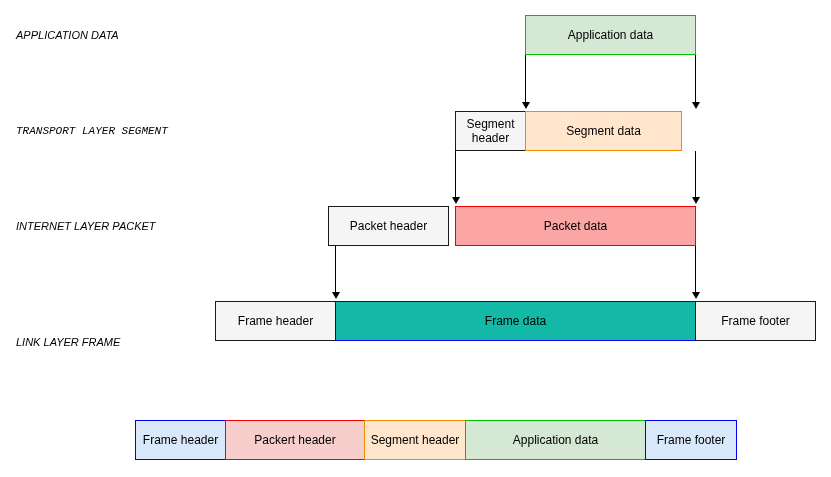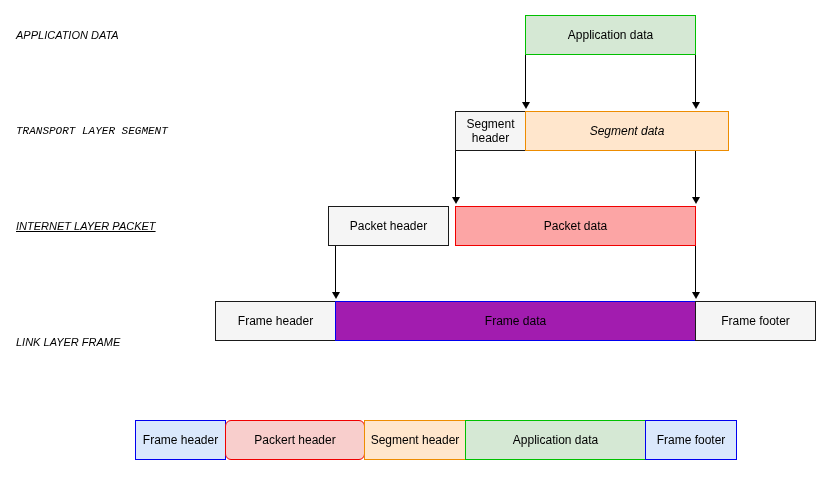--- a/index.html
+++ b/index.html
@@ -49,43 +49,43 @@
     border-left: 4px solid transparent;
     border-right: 4px solid transparent;
     border-top: 7px solid #000000;
   }
   
   .r1 { top: 15px; }  .r2 { top: 111px; } .r3 { top: 206px; } .r4 { top: 301px; } .r5 { top: 420px; }
   
   .b-appdata   { left: 525px; width: 171px; }
   
   .b-seghdr    { left: 455px; width: 71px; }
-  .b-segdata   { left: 525px; width: 204px; font-style: italic; }
+  .b-segdata   { left: 525px; width: 157px; }
   
   .b-pkthdr    { left: 328px; width: 121px; }
   .b-pktdata   { left: 455px; width: 241px; }
   
   .b-frmhdr    { left: 215px; width: 121px; }
   .b-frmdata   { left: 335px; width: 361px; }
   .b-frmftr    { left: 695px; width: 121px; }
   
   .b-asm0 { left: 135px; width: 91px; }
-  .b-asm1 { left: 225px; width: 140px; border-radius: 6px; }
+  .b-asm1 { left: 225px; width: 140px; }
   .b-asm2 { left: 364px; width: 102px; }
   .b-asm3 { left: 465px; width: 181px; }
   .b-asm4 { left: 645px; width: 92px; }
   
   .a1 { left: 525px; top: 55px;  height: 47px; }
   .a2 { left: 695px; top: 55px;  height: 47px; }
   .a3 { left: 455px; top: 151px; height: 46px; }
   .a4 { left: 695px; top: 151px; height: 46px; }
   .a5 { left: 335px; top: 246px; height: 46px; }
   .a6 { left: 695px; top: 246px; height: 46px; }
   
-  .l1 { top: 28px; } .l2 { top: 124px; font-family: Liberation Mono, monospace; } .l3 { top: 219px; text-decoration: underline; } .l4 { top: 335px; }
+  .l1 { top: 28px; } .l2 { top: 124px; font-family: Liberation Mono, monospace; } .l3 { top: 219px; } .l4 { top: 335px; }
 </style>
 </head>
 <body>
 
 <div class="canvas">
 
   <div class="row-label l1">APPLICATION DATA</div>
   <div class="row-label l2">TRANSPORT LAYER SEGMENT</div>
   <div class="row-label l3">INTERNET LAYER PACKET</div>
   <div class="row-label l4">LINK LAYER FRAME</div>
@@ -101,21 +101,21 @@
   <div class="arrow a3"></div>
   <div class="arrow a4"></div>
 
   <div class="box r3 b-pkthdr" style="background-color: rgb(245, 245, 245); border-color: rgb(26, 26, 26);">Packet header</div>
   <div class="box r3 b-pktdata" style="background-color: #fca5a5; border-color: rgb(240, 0, 0);">Packet data</div>
 
   <div class="arrow a5"></div>
   <div class="arrow a6"></div>
 
   <div class="box r4 b-frmhdr" style="background-color: rgb(245, 245, 245); border-color: rgb(26, 26, 26);">Frame header</div>
-  <div class="box r4 b-frmdata" style="background-color: #a21caf; border-color: rgb(0, 0, 240);">Frame data</div>
+  <div class="box r4 b-frmdata" style="background-color: #14b8a6; border-color: rgb(0, 0, 240);">Frame data</div>
   <div class="box r4 b-frmftr" style="background-color: rgb(245, 245, 245); border-color: rgb(26, 26, 26);">Frame footer</div>
 
   <div class="box r5 b-asm0" style="background-color: rgb(218, 232, 252); border-color: rgb(0, 0, 240);">Frame header</div>
   <div class="box r5 b-asm1" style="background-color: rgb(248, 206, 204); border-color: rgb(240, 0, 0);">Packert header</div>
   <div class="box r5 b-asm2" style="background-color: rgb(255, 230, 204); border-color: rgb(237, 140, 0);">Segment header</div>
   <div class="box r5 b-asm3" style="background-color: rgb(213, 232, 212); border-color: rgb(0, 192, 0);">Application data</div>
   <div class="box r5 b-asm4" style="background-color: rgb(218, 232, 252); border-color: rgb(0, 0, 240);">Frame footer</div>
 
 </div>
 

